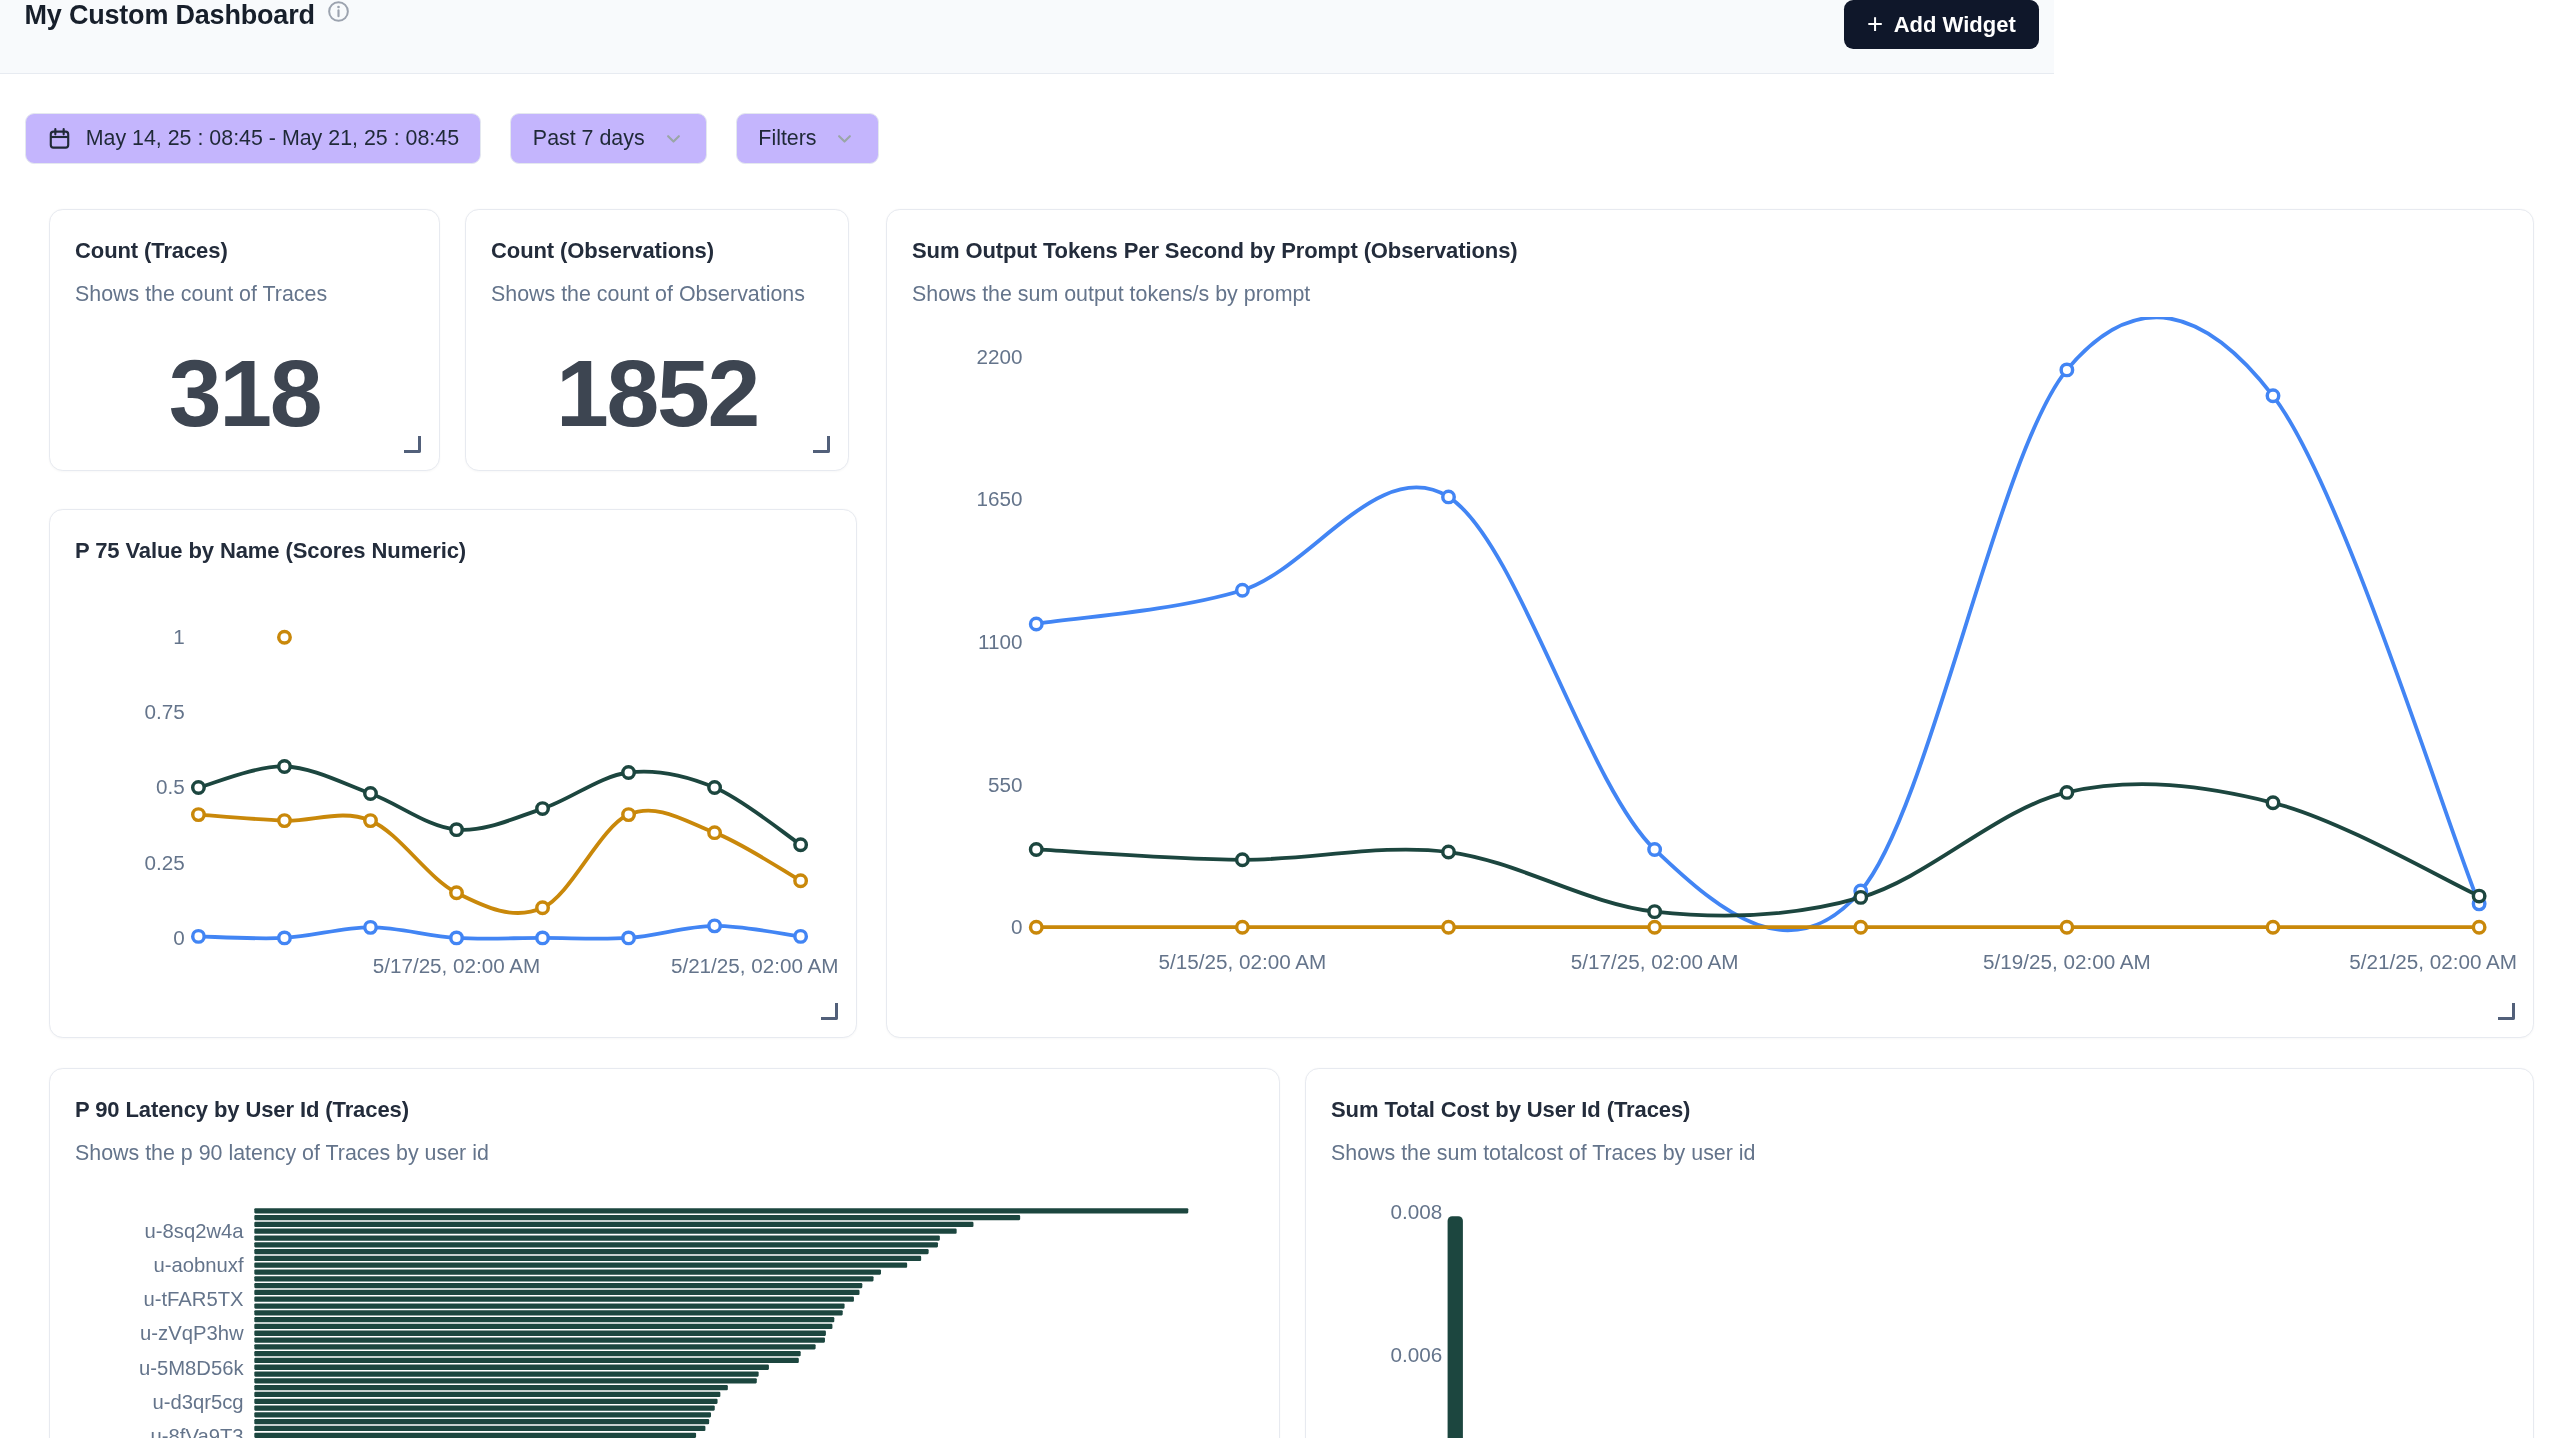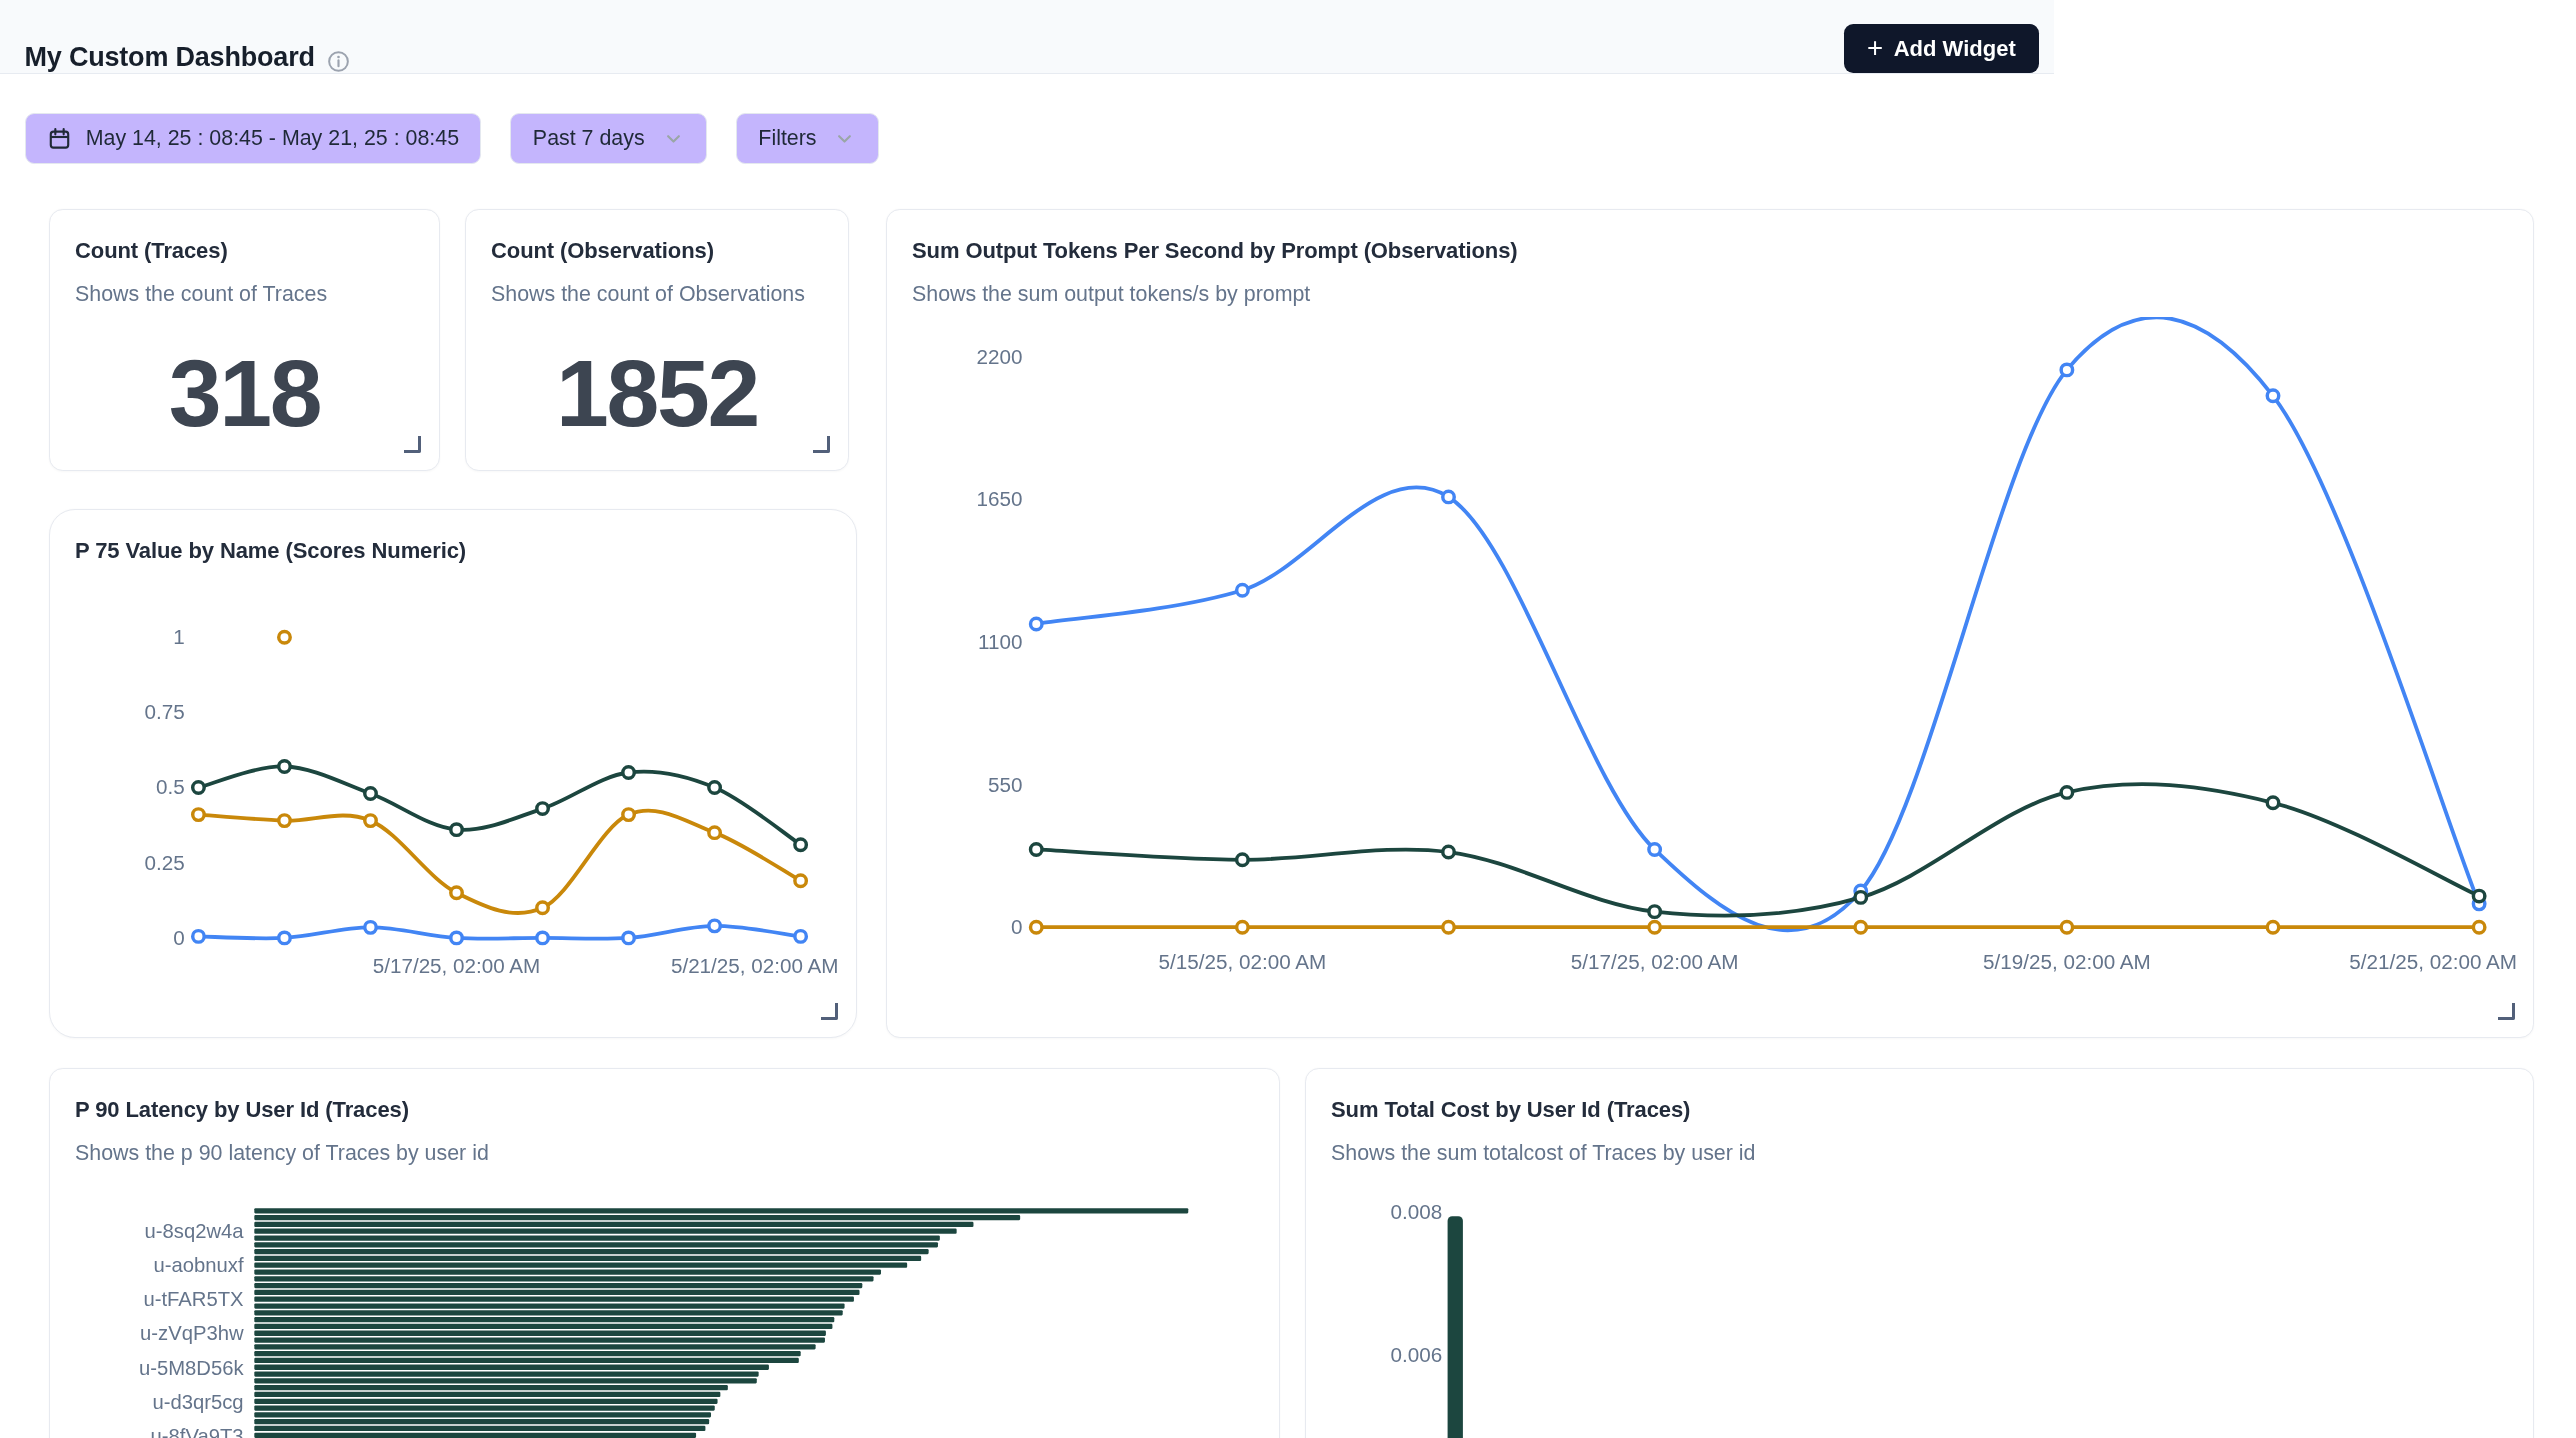--- a/index.html
+++ b/index.html
@@ -3,21 +3,21 @@
 <meta charset="utf-8">
 <style>
   * { margin:0; padding:0; box-sizing:border-box; }
   html,body { width:2576px; height:1439px; overflow:hidden; background:#ffffff;
     font-family:"Liberation Sans", sans-serif; }
   body { position:relative; }
 
   
   .topbar { position:absolute; left:0; top:0; width:2054px; height:74px;
     background:#f8fafc; border-bottom:1.5px solid #e7ebf1;
-    display:flex; align-items:flex-end; padding:0 15.3px 0 24.5px; }
+    display:flex; align-items:flex-start; padding:0 15.3px 0 24.5px; }
   .topbar-title { font-size:27px; font-weight:700; color:#171f2b; letter-spacing:-0.2px; }
   .info-icon { margin-left:12.2px; display:inline-flex; }
   .spacer { flex:1; }
   .add-widget-btn { background:#0f172a; color:#ffffff; border:none; border-radius:9.2px;
     height:49px; padding:0 23px; font-size:22px; font-weight:600;
     display:inline-flex; align-items:center; gap:10.7px; cursor:pointer;
     font-family:inherit; }
   .plus-glyph { font-size:27.6px; font-weight:400; line-height:1; margin-top:-2.3px; }
 
   
@@ -38,21 +38,21 @@
   .resize-handle { position:absolute; right:18.4px; bottom:17px; width:17px; height:17px;
     border-right:3.8px solid #52607a; border-bottom:3.8px solid #52607a;
     border-bottom-right-radius:2.3px; cursor:nwse-resize; }
   .chart-wrap { position:absolute; left:0; }
   svg text.axis { fill:#64748b; font-size:27px; font-family:inherit; }
   svg text.baraxis { fill:#64748b; font-size:26.5px; font-family:inherit; }
 
   #card-count-traces { left:49px;  top:209px; width:391px;  height:262px; }
   #card-count-obs    { left:465px; top:209px; width:384px;  height:262px; }
   #card-tokens       { left:886px;top:209px; width:1648px; height:829px; }
-  #card-p75          { left:49px;  top:509px; width:808px; height:529px;border-radius:26px; }
+  #card-p75          { left:49px;  top:509px; width:808px; height:529px; }
   #card-p90          { left:49px;  top:1068px; width:1231px; height:452px; }
   #card-cost         { left:1305px;top:1068px; width:1229px; height:452px; }
 </style>
 </head>
 <body>
 
 <header class="topbar">
   <span class="topbar-title">My Custom Dashboard</span>
   <span class="info-icon">
     <svg width="23" height="23" viewBox="0 0 30 30">

